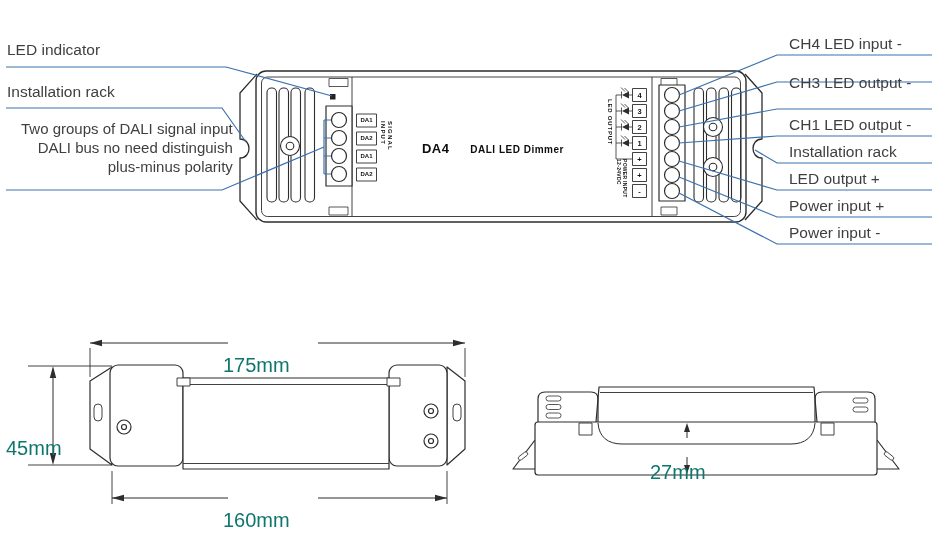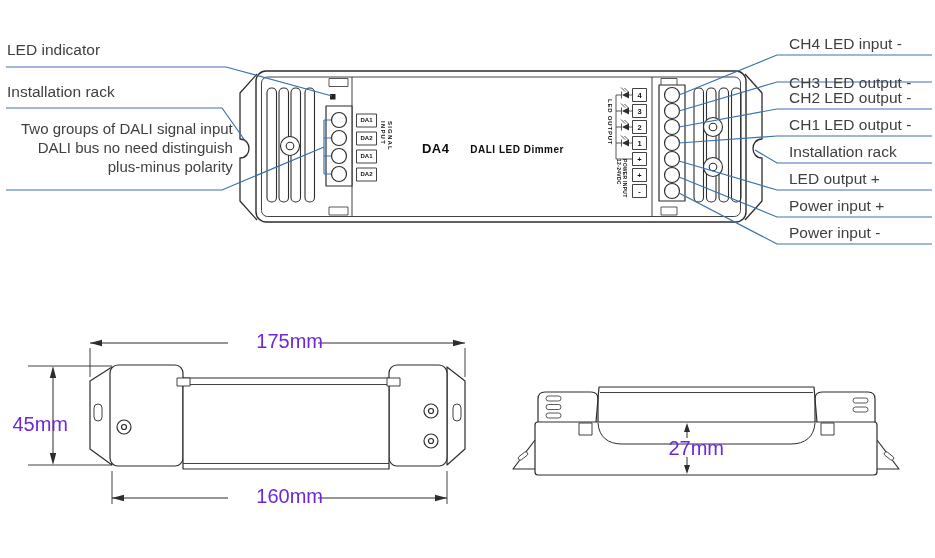--- a/index.html
+++ b/index.html
@@ -1,21 +1,21 @@
 <!DOCTYPE html>
 <html><head>
 <meta charset="utf-8">
 <style>
   html,body{margin:0;padding:0;background:#fff;}
   #stage{position:relative;width:935px;height:558px;background:#fff;overflow:hidden;
          font-family:"Liberation Sans",sans-serif;}
   #lineart{position:absolute;left:0;top:0;}
   .lbl{position:absolute;color:#3f3f3f;font-size:15.5px;line-height:19px;white-space:nowrap;text-align:right;}
   .rlbl{position:absolute;left:789px;color:#3f3f3f;font-size:15.5px;white-space:nowrap;}
-  .dim{position:absolute;color:#6d28d9;font-size:20px;text-align:right;white-space:nowrap;}
+  .dim{position:absolute;color:#0f766e;font-size:20px;text-align:left;white-space:nowrap;margin-top:24px;}
   .silk{position:absolute;color:#111;font-weight:bold;text-align:center;white-space:nowrap;}
   .rot{transform:rotate(90deg);transform-origin:0 0;}
   .title{position:absolute;left:393px;top:139px;width:200px;text-align:center;color:#0d0d0d;white-space:nowrap;}
   .title .model{font-size:13px;font-weight:bold;letter-spacing:.4px;}
   .title .pname{font-size:10px;font-weight:bold;letter-spacing:.5px;margin-left:21px;}
   .da{left:356.5px;width:20px;height:13px;font-size:6px;line-height:13px;}
   .ot{left:632.5px;width:14px;height:13px;font-size:7.5px;line-height:13px;}
 </style>
 </head>
 <body>
@@ -194,21 +194,20 @@
   <div class="lbl" style="left:7px;top:40px">LED indicator</div>
   <div class="lbl" style="left:7px;top:82px">Installation rack</div>
   <div class="lbl" style="left:21px;top:119px;font-size:15px">
     <div>Two groups of DALI signal input</div>
     <div>DALI bus no need distinguish</div>
     <div>plus-minus polarity</div>
   </div>
 
   <div class="rlbl" style="top:35px">CH4 LED input -</div>
   <div class="rlbl" style="top:74px">CH3 LED output -</div>
-  <div class="rlbl" style="top:89px">CH2 LED output -</div>
   <div class="rlbl" style="top:116px">CH1 LED output -</div>
   <div class="rlbl" style="top:143px">Installation rack</div>
   <div class="rlbl" style="top:170px">LED output +</div>
   <div class="rlbl" style="top:197px">Power input +</div>
   <div class="rlbl" style="top:224px">Power input -</div>
 
   <div class="title">
     <span class="model">DA4</span><span class="pname">DALI LED Dimmer</span>
   </div>
 

